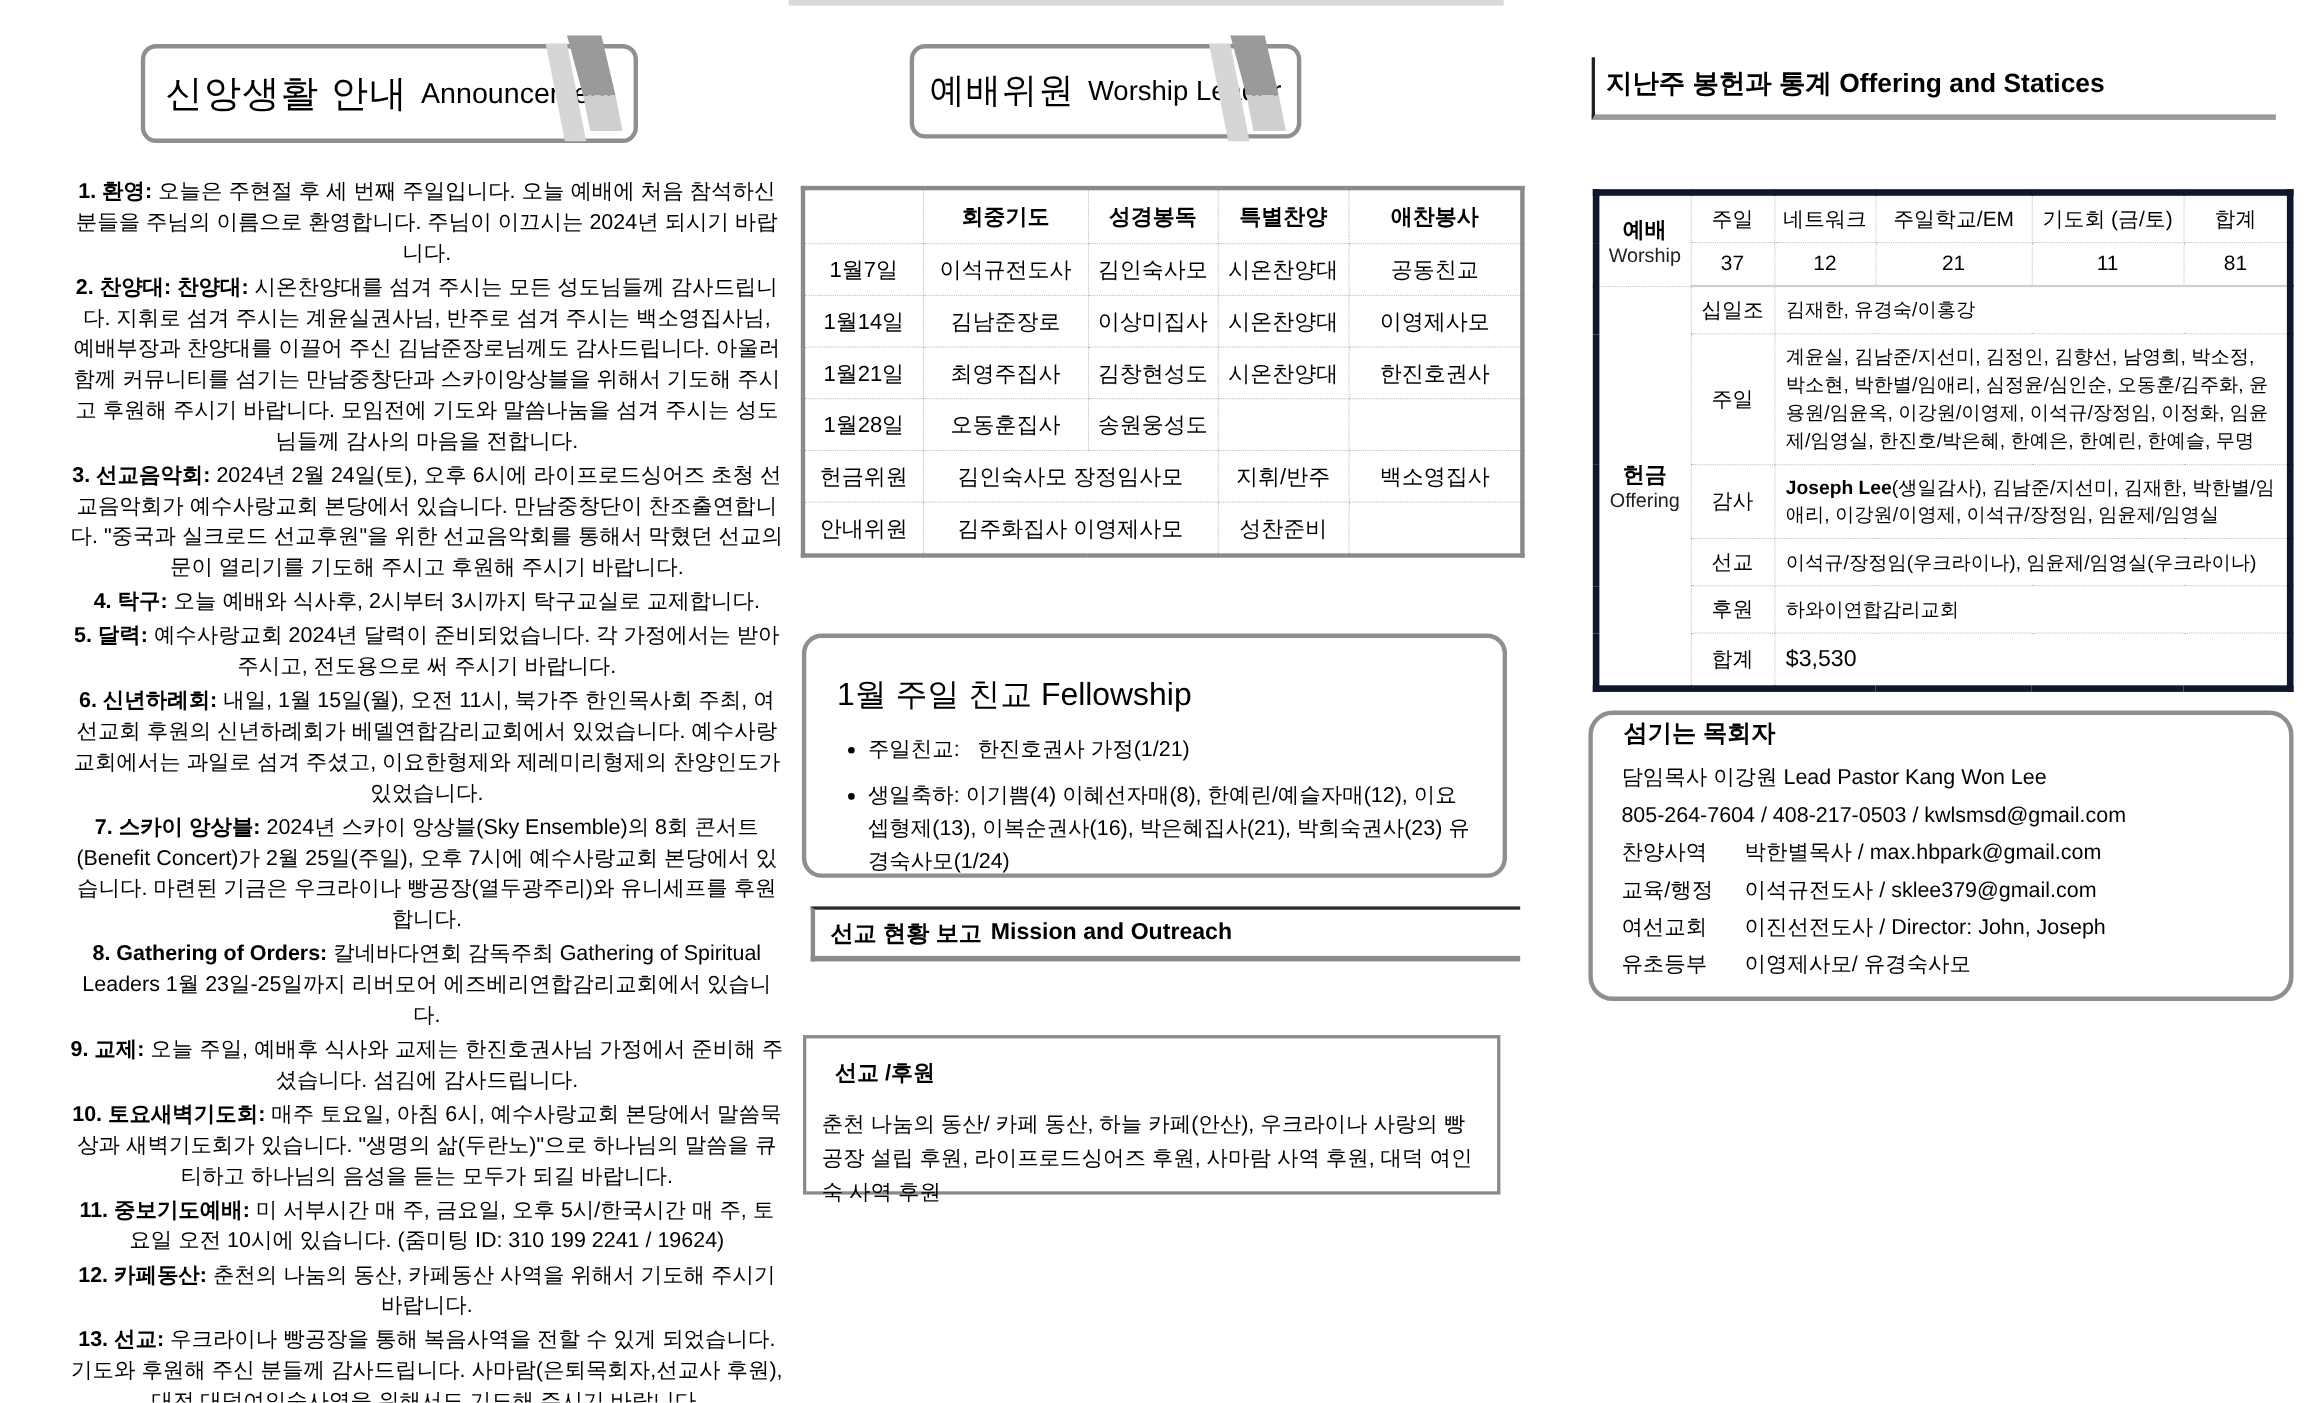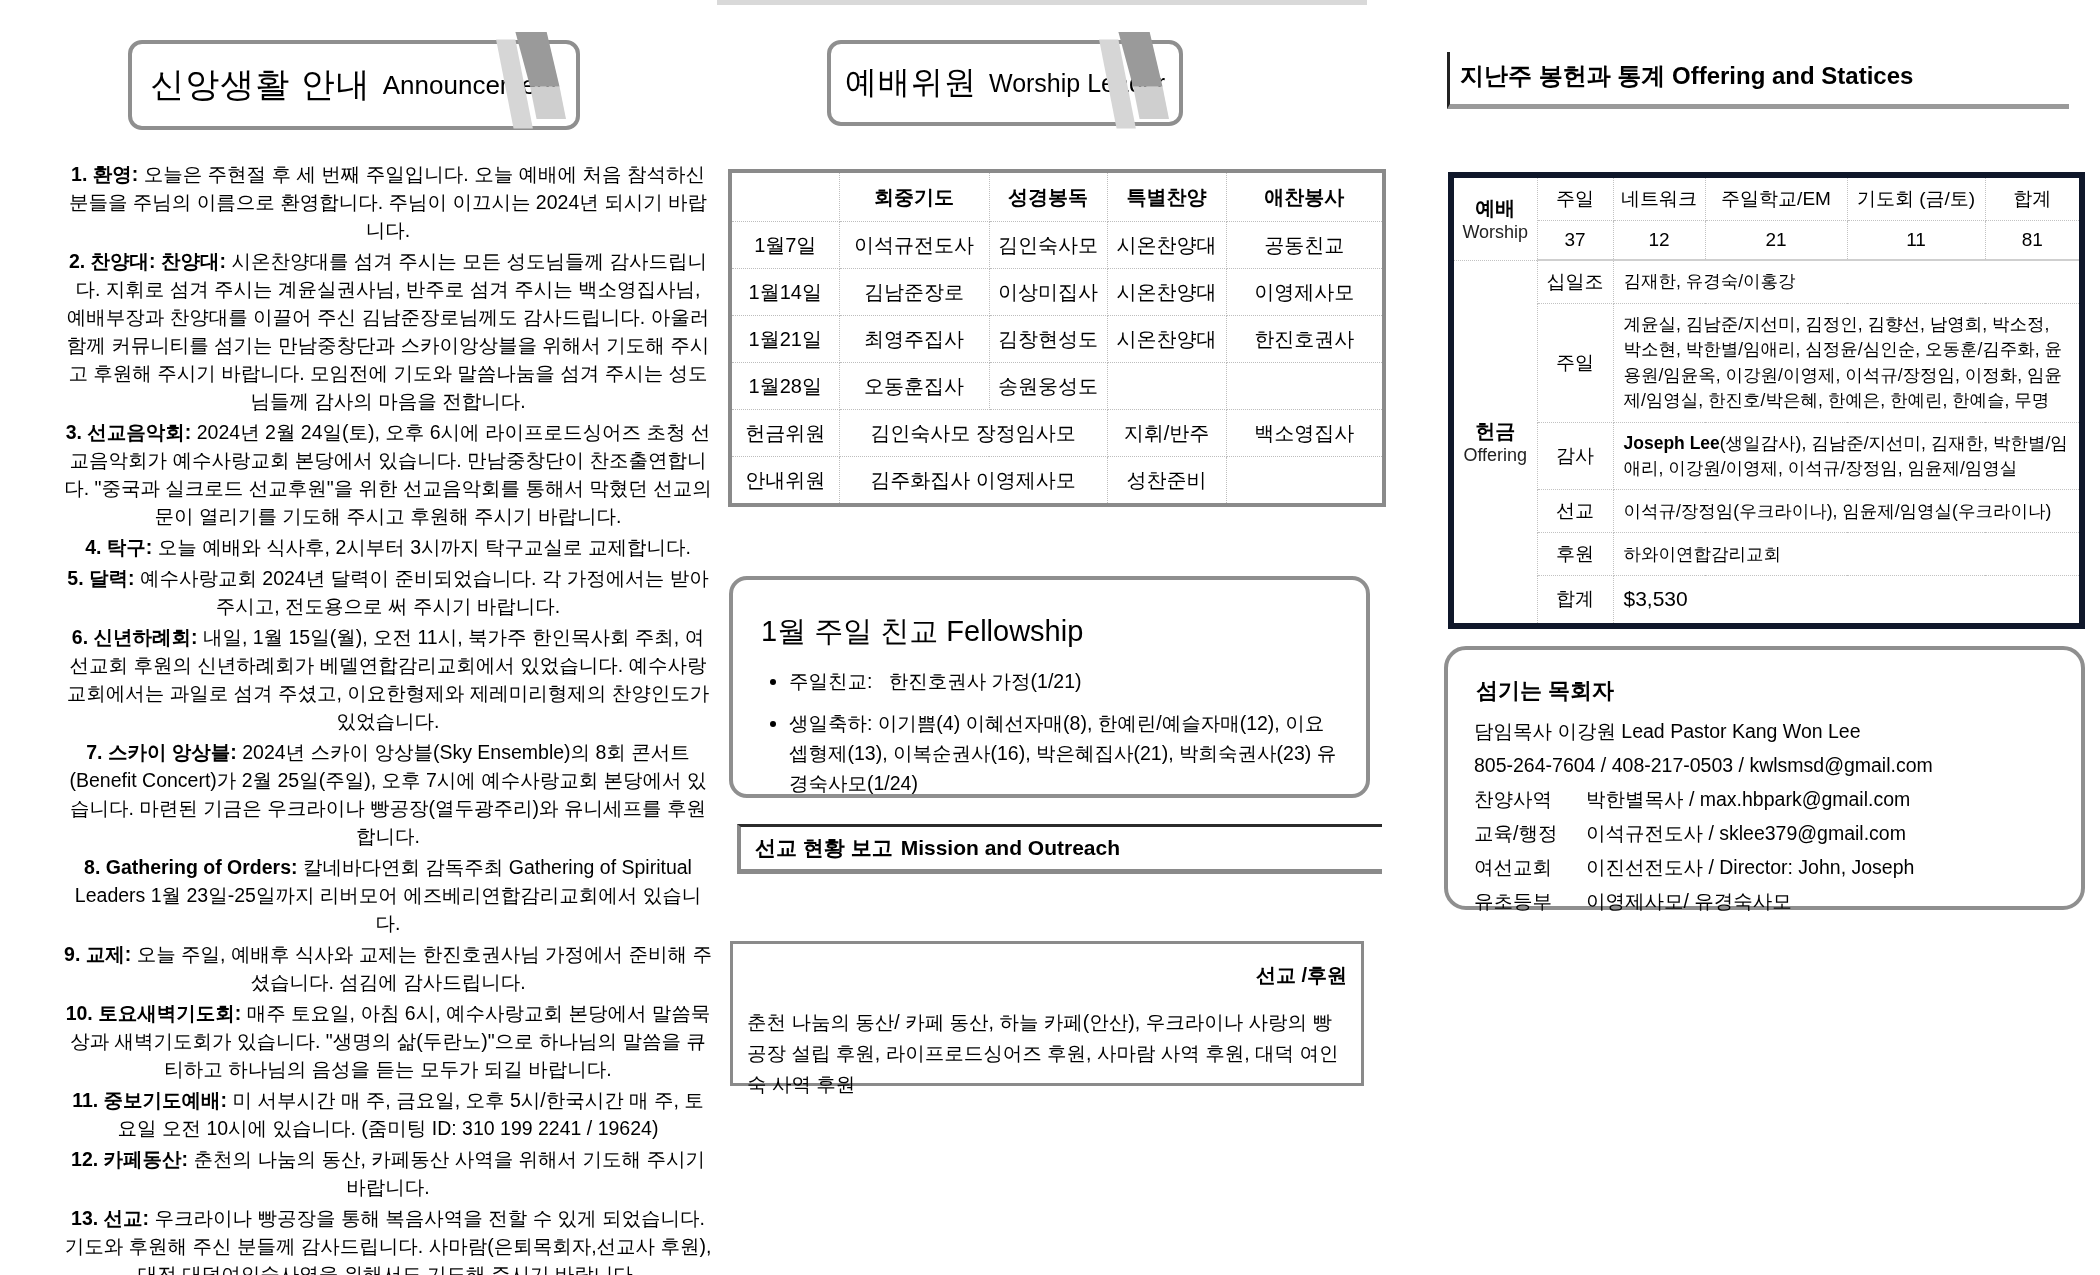--- a/index.html
+++ b/index.html
@@ -38,39 +38,39 @@
   .f-title { font-size:29px; margin:4px 0 14px 2px; }
   .fellow ul { margin:0; padding-left:30px; }
   .fellow li { font-size:19.5px; line-height:30px; margin-bottom:12px; }
 
   
   .mission-hdr { position:absolute; left:737px; top:824px; width:645px; height:50px; box-sizing:border-box;
                  border-top:3px solid #2b2b2b; border-left:4px solid #8a8a8a; border-bottom:5px solid #8a8a8a;
                  display:flex; align-items:center; gap:8px; padding-left:14px; font-size:21px; font-weight:bold; }
   .mission-box { position:absolute; left:730px; top:941px; width:634px; height:145px; box-sizing:border-box;
                  border:3px solid #8a8a8a; padding:12px 14px; background:#fff; }
-  .m-title { font-size:20px; font-weight:bold; margin:6px 0 18px 12px;text-align:right; }
+  .m-title { font-size:20px; font-weight:bold; margin:6px 0 18px 12px; }
   .m-body { font-size:19.5px; line-height:31px; margin:0; }
 
   
   .off-hdr { position:absolute; left:1447px; top:52px; width:622px; box-sizing:border-box;
              border-left:3px solid #222; border-bottom:5px solid #9a9a9a;
              padding:8px 0 12px 10px; font-size:24px; font-weight:bold; }
 
   .otable { position:absolute; left:1448px; top:172px; width:631px; border-collapse:collapse;
             table-layout:fixed; font-size:19px; border:6px solid #0f172a; background:#fff; }
   .otable td { border:1px dotted #c2c2c2; text-align:center; padding:8px 4px; }
   .otable tr.vals td { border-bottom:2px solid #cfcfcf; }
   .otable td.grp b { display:block; font-size:20px; }
   .otable td.grp span { display:block; font-size:18px; color:#222; }
   .otable td.val { text-align:left; padding:8px 10px; font-size:17.5px; line-height:1.45; }
   .otable td.total { font-size:21px; }
 
   .pastors { position:absolute; left:1444px; top:646px; width:641px; height:264px; box-sizing:border-box;
-             border:4px solid #8f8f8f; border-radius:22px; padding:24px 26px; background:#fff; }
+             border:4px solid #8f8f8f; border-radius:22px; padding:0 26px; background:#fff; }
   .p-title { font-size:22px; font-weight:bold; margin:2px 0 8px 2px; }
   .p-line { font-size:19.5px; line-height:34px; }
   .p-role-row { font-size:19.5px; line-height:34px; display:flex; }
   .p-role { min-width:112px; display:inline-block; }
 </style>
 </head>
 <body>
 
 <div class="canvas">
 

